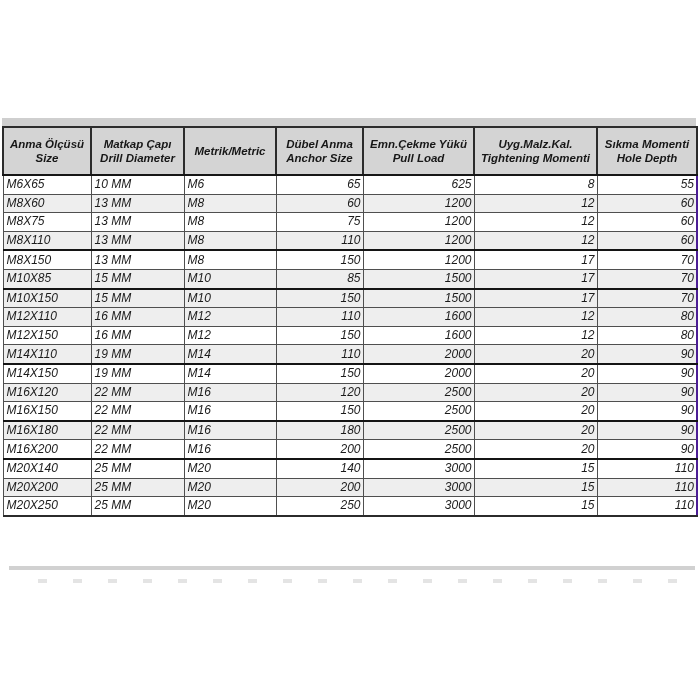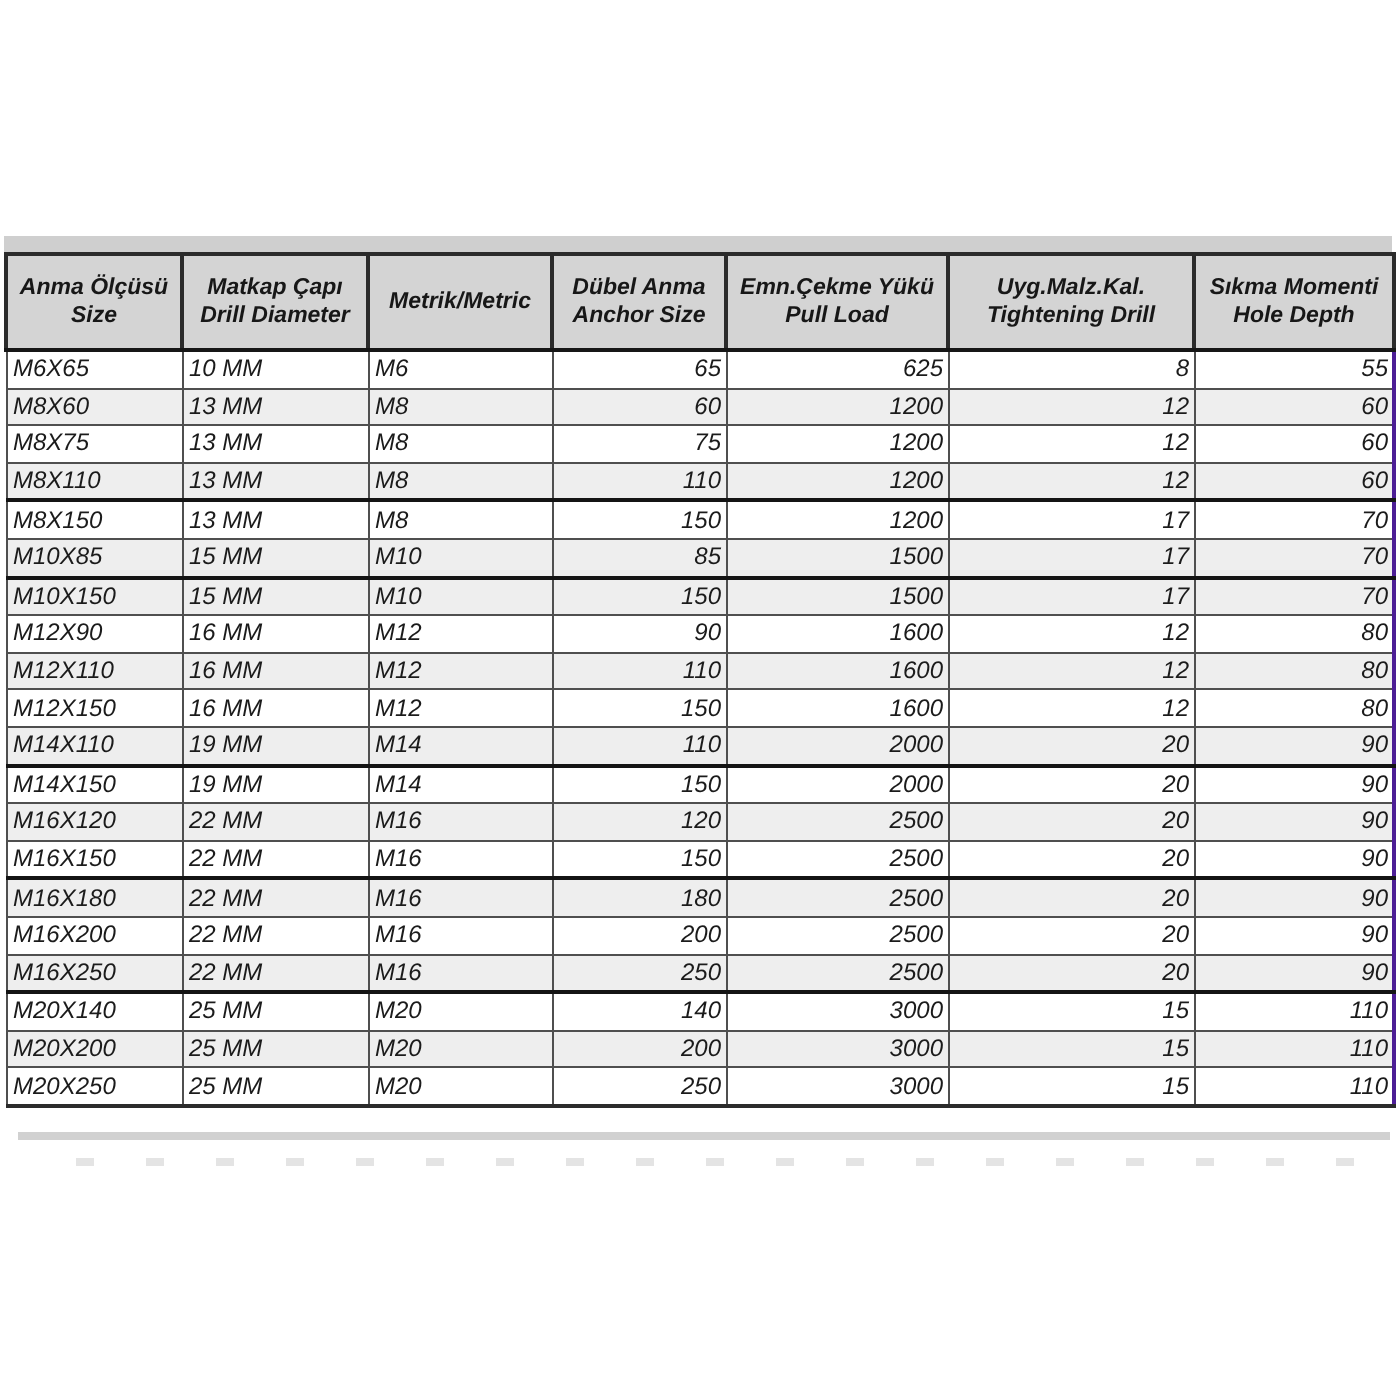--- a/index.html
+++ b/index.html
@@ -76,21 +76,21 @@
         </th>
         <th>
           <div class="hwrap">
             <div>Emn.Çekme Yükü</div>
             <div>Pull Load</div>
           </div>
         </th>
         <th>
           <div class="hwrap">
             <div>Uyg.Malz.Kal.</div>
-            <div>Tightening Drill</div>
+            <div>Tightening Momenti</div>
           </div>
         </th>
         <th>
           <div class="hwrap">
             <div>Sıkma Momenti</div>
             <div>Hole Depth</div>
           </div>
         </th>
       </tr>
     </thead>
@@ -151,29 +151,20 @@
         </tr>
         <tr class="alt thick">
           <td>M10X150</td>
           <td>15 MM</td>
           <td>M10</td>
           <td class="num">150</td>
           <td class="num">1500</td>
           <td class="num">17</td>
           <td class="num">70</td>
         </tr>
-        <tr>
-          <td>M12X90</td>
-          <td>16 MM</td>
-          <td>M12</td>
-          <td class="num">90</td>
-          <td class="num">1600</td>
-          <td class="num">12</td>
-          <td class="num">80</td>
-        </tr>
         <tr class="alt">
           <td>M12X110</td>
           <td>16 MM</td>
           <td>M12</td>
           <td class="num">110</td>
           <td class="num">1600</td>
           <td class="num">12</td>
           <td class="num">80</td>
         </tr>
         <tr>
@@ -228,29 +219,20 @@
           <td class="num">180</td>
           <td class="num">2500</td>
           <td class="num">20</td>
           <td class="num">90</td>
         </tr>
         <tr>
           <td>M16X200</td>
           <td>22 MM</td>
           <td>M16</td>
           <td class="num">200</td>
-          <td class="num">2500</td>
-          <td class="num">20</td>
-          <td class="num">90</td>
-        </tr>
-        <tr class="alt">
-          <td>M16X250</td>
-          <td>22 MM</td>
-          <td>M16</td>
-          <td class="num">250</td>
           <td class="num">2500</td>
           <td class="num">20</td>
           <td class="num">90</td>
         </tr>
         <tr class="thick">
           <td>M20X140</td>
           <td>25 MM</td>
           <td>M20</td>
           <td class="num">140</td>
           <td class="num">3000</td>

